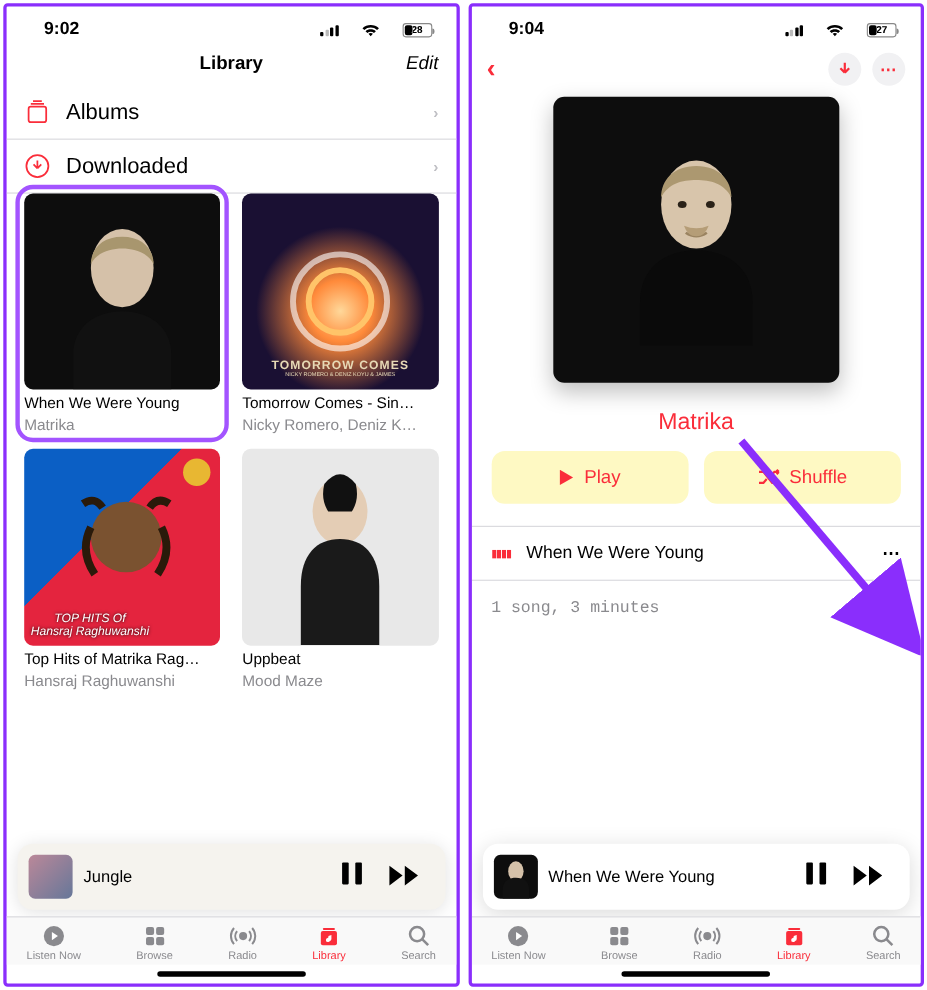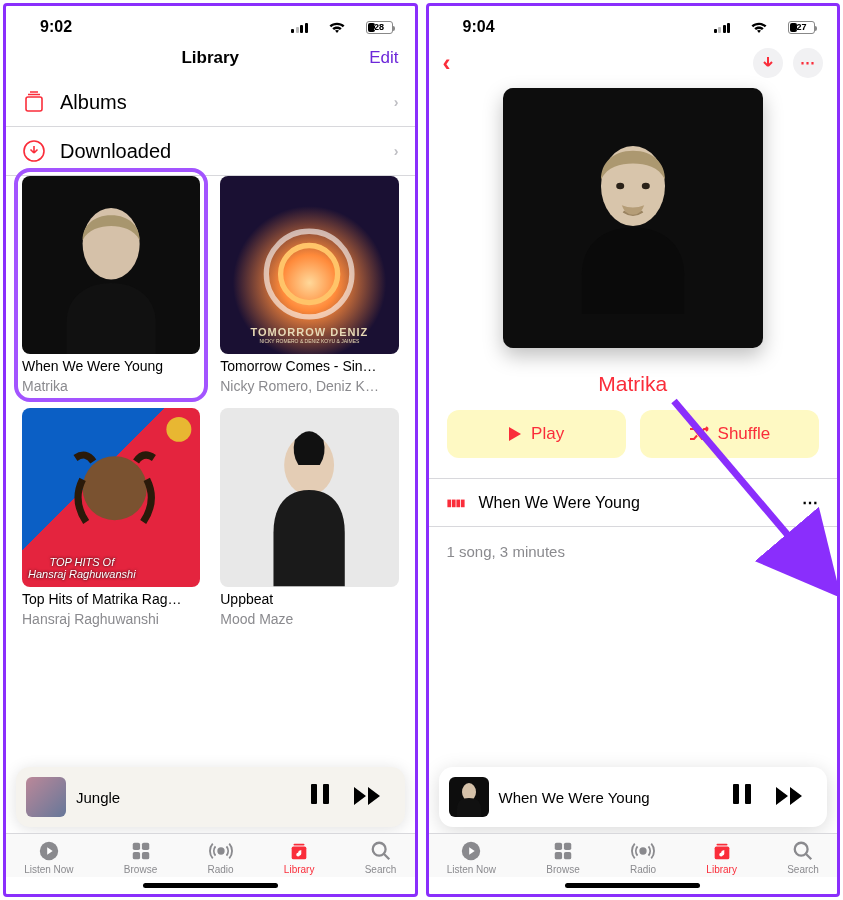--- a/index.html
+++ b/index.html
@@ -25,21 +25,21 @@
     width: 27px; height: 13px; border: 1px solid #888; border-radius: 3px; position: relative;
     display: flex; align-items: center; justify-content: center; font-size: 9px; font-weight: 700;
   }
   .battery::after { content: ""; position: absolute; right: -3px; top: 4px; width: 2px; height: 5px; background: #888; border-radius: 0 2px 2px 0; }
   .battery .fill { position: absolute; left: 1px; top: 1px; bottom: 1px; background: #000; border-radius: 2px; }
   .battery .num { position: relative; z-index: 2; color: #fff; mix-blend-mode: difference; }
 
   
   .nav-row { display: flex; align-items: center; justify-content: center; padding: 8px 16px 10px; position: relative; }
   .nav-title { font-size: 17px; font-weight: 600; }
-  .nav-edit { position: absolute; right: 16px; font-size: 17px; color: #6d28d9; }
+  .nav-edit { position: absolute; right: 16px; font-size: 17px; color: #000000; font-style: italic; }
 
   
   .list-row { display: flex; align-items: center; gap: 14px; padding: 12px 16px; border-bottom: 0.5px solid #d8d8dc; font-size: 20px; }
   .list-row:first-of-type { border-top: 0.5px solid #d8d8dc; }
   .list-row .label { flex: 1; }
   .chev-right { color: #bfbfc4; font-size: 14px; font-weight: 700; }
 
   .section-title { font-size: 21px; font-weight: 700; padding: 22px 16px 10px; }
 
   
@@ -79,21 +79,21 @@
 
   .artist-link { text-align: center; color: #fa2d3a; font-size: 21px; margin: 24px 0 14px; }
 
   .action-row { display: flex; gap: 14px; padding: 0 18px; }
   .act-btn { flex: 1; background: #fef9c3; border-radius: 12px; padding: 14px 0; display: flex; align-items: center; justify-content: center; gap: 9px; color: #fa2d3a; font-size: 17px; font-weight: 500; }
 
   .track-list { margin-top: 20px; border-top: 0.5px solid #d8d8dc; }
   .track-row { display: flex; align-items: center; gap: 14px; padding: 14px 18px; border-bottom: 0.5px solid #d8d8dc; font-size: 16px; }
   .track-row .tname { flex: 1; }
   .vis { color: #fa2d3a; letter-spacing: -1px; font-size: 10px; }
-  .summary { padding: 16px 18px; color: #8a8a8e; font-size: 15px; }
+  .summary { padding: 16px 18px; color: #8a8a8e; font-size: 15px; font-family: Liberation Mono, monospace; }
 
   .now-playing2 { background: #fff; box-shadow: 0 4px 20px rgba(0,0,0,0.15); }
 
   
   .arrow-annot { position: absolute; pointer-events: none; }
 
   
   .face-svg { width: 100%; height: 100%; }
   .tc-art { background: radial-gradient(circle at 50% 60%, #ffd89a 0%, #ff8a3a 20%, #1a1033 55%); }
   .tc-art .tc-label { position: absolute; bottom: 10px; width: 100%; text-align: center; color: #e7d9b6; font-size: 11px; letter-spacing: 1px; font-weight: 700; }
@@ -167,21 +167,21 @@
       <span class="title">When We Were Young</span>
       <span class="artist">Matrika</span>
     </div>
 
     <div class="album">
       <div class="album-art tc-art">
         <svg width="100%" height="100%" viewBox="0 0 100 100">
             <circle cx="50" cy="55" r="24" fill="none" stroke="#fff" stroke-width="3" opacity="0.6"></circle>
             <circle cx="50" cy="55" r="16" fill="none" stroke="#ffc469" stroke-width="3"></circle>
           </svg>
-        <div class="tc-label"><span>TOMORROW DENIZ</span><span class="tc-sub">NICKY ROMERO &amp; DENIZ KOYU &amp; JAIMES</span></div>
+        <div class="tc-label"><span>TOMORROW COMES</span><span class="tc-sub">NICKY ROMERO &amp; DENIZ KOYU &amp; JAIMES</span></div>
       </div>
       <span class="title">Tomorrow Comes - Sin…</span>
       <span class="artist">Nicky Romero, Deniz K…</span>
     </div>
 
     <div class="album">
       <div class="album-art hr-art">
         <svg width="100%" height="100%" viewBox="0 0 100 100">
             <circle cx="52" cy="45" r="18" fill="#7a5230"></circle>
             <path d="M34 40 q-6 12 2 24 M70 40 q6 12 -2 24 M40 30 q-4 -6 -10 -2 M64 30 q4 -6 10 -2" stroke="#2a1a0a" stroke-width="4" fill="none"></path>

